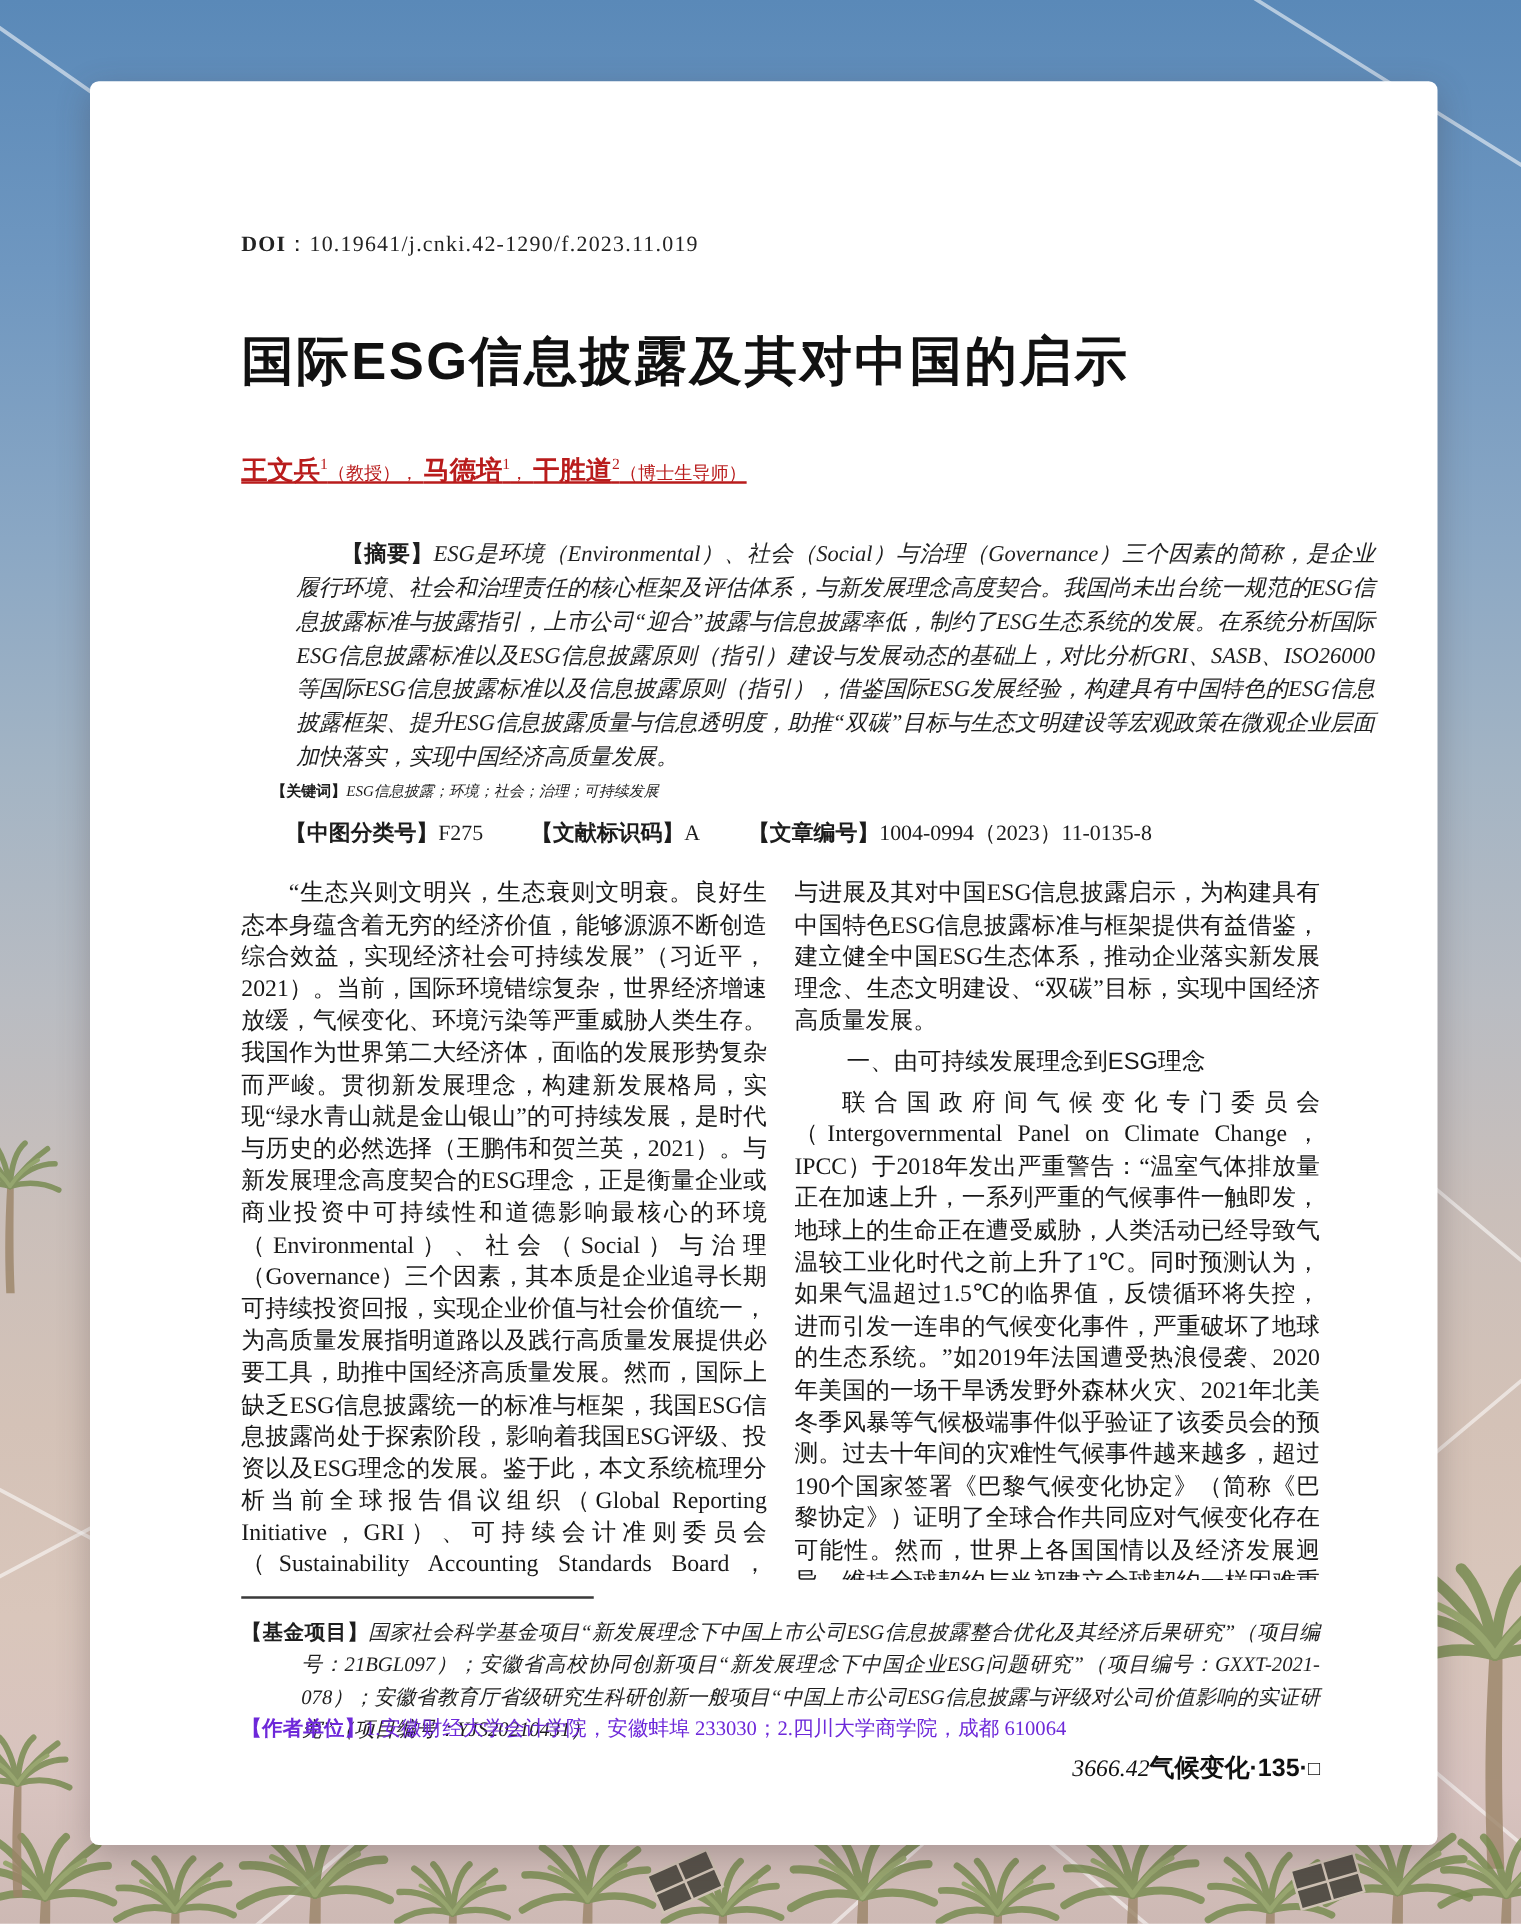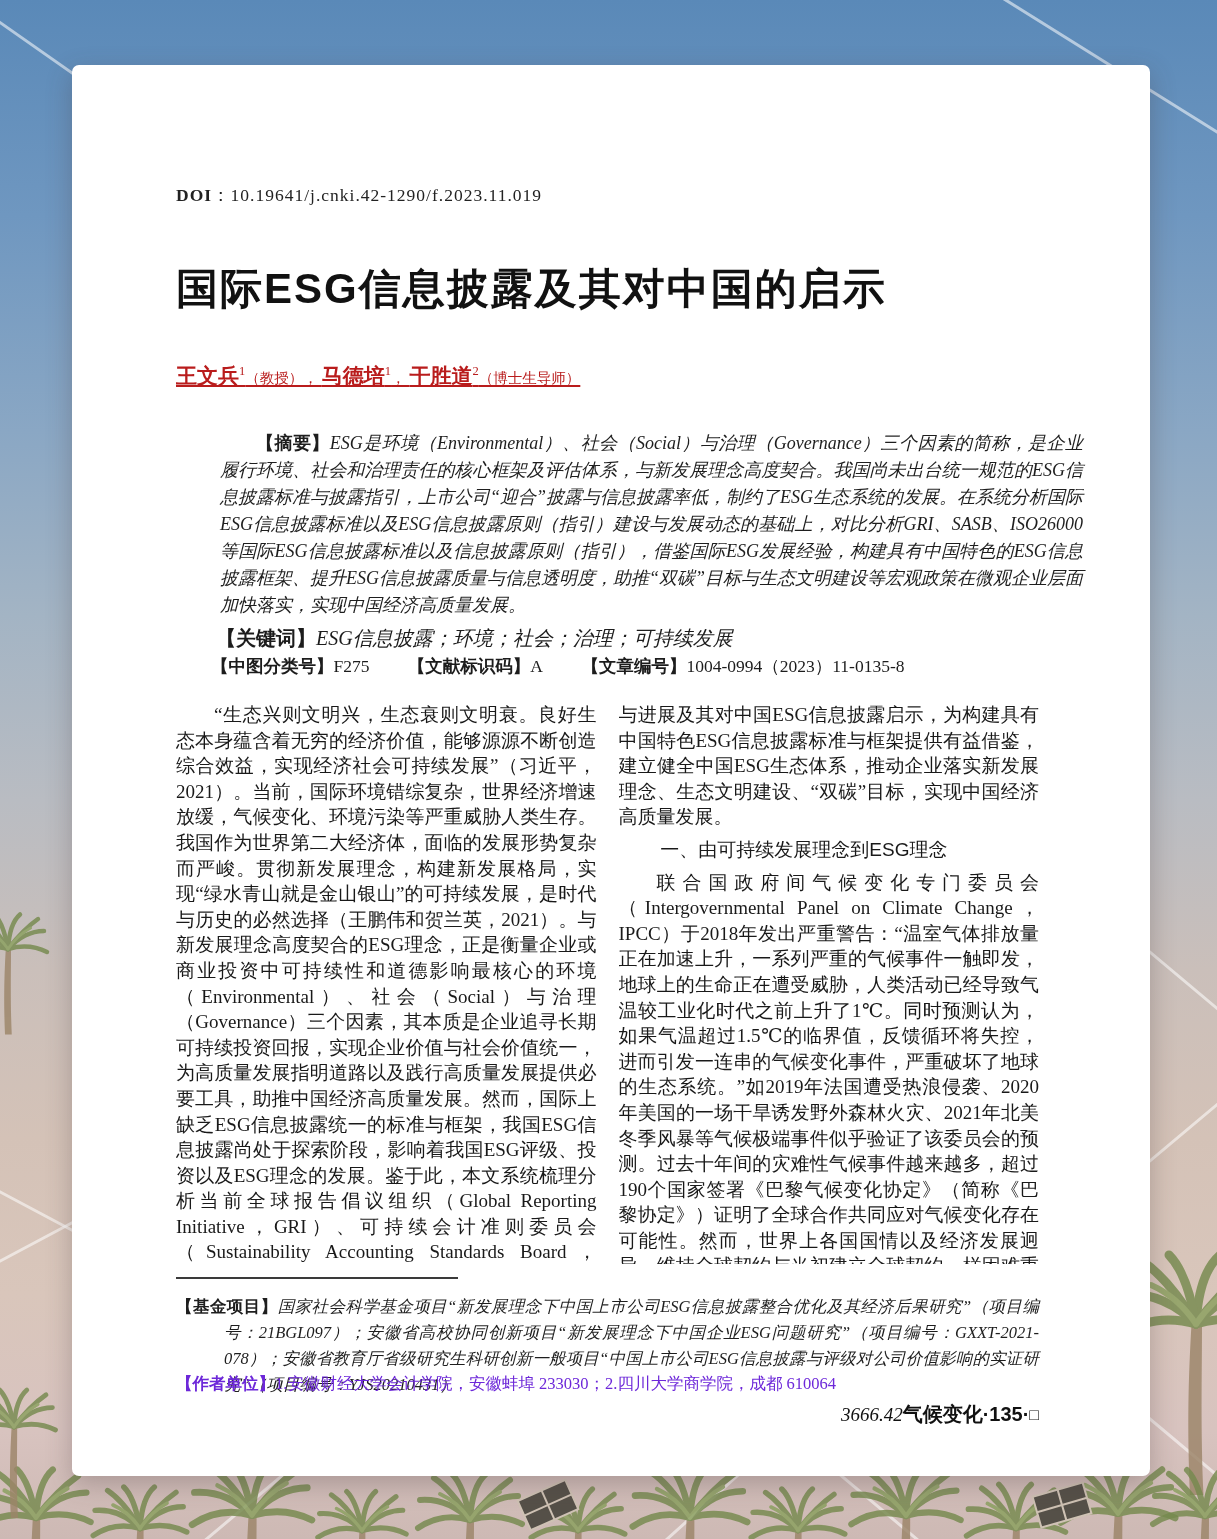--- a/index.html
+++ b/index.html
@@ -13,42 +13,42 @@
   }
   .backdrop{position:absolute;inset:0;z-index:0;}
   .diag{position:absolute;height:3px;background:rgba(255,255,255,.55);
         transform-origin:0 50%;border-radius:2px;}
   .deco-svg{position:absolute;left:0;top:0;z-index:1;}
   .page{
     position:absolute;left:72px;top:65px;width:1078px;height:1411px;
     background:#ffffff;border-radius:7px;z-index:2;
     box-shadow:0 8px 26px rgba(70,55,60,.30);
   }
-  .inner{position:absolute;left:104px;top:0;width:863px;height:1411px;}
+  .inner{position:absolute;left:121px;top:0;width:863px;height:1411px;}
   .blk{position:absolute;left:0;width:100%;color:#1c1c1c;}
 
   .doi-line{top:118px;font-size:17.5px;letter-spacing:1px;color:#222;}
   .doi-line b{font-family:"Liberation Serif","DejaVu Serif",serif;font-weight:700;}
 
   .title{top:196px;text-align:left;font-family:"Liberation Sans","DejaVu Sans",sans-serif;
          font-weight:700;font-size:42px;letter-spacing:2px;color:#111;}
 
   .authors{top:297px;text-align:left;font-family:"Liberation Sans","DejaVu Sans",sans-serif;
            font-size:21px;font-weight:700;color:#b91c1c;text-decoration:underline;}
   .authors sup{font-size:12.5px;font-weight:400;font-family:"Liberation Serif",serif;}
   .authors .note{font-size:14.5px;font-weight:400;letter-spacing:0;}
 
   .abstract{top:365px;font-size:18px;line-height:27px;text-align:justify;
             font-style:italic;color:#1e1e1e;margin-left:44px;}
   .abstract .lbl{font-style:normal;font-weight:700;
             font-family:"Liberation Sans","DejaVu Sans",sans-serif;}
   .abstract .body-txt{ }
   .abstract p{margin:0;text-indent:2em;}
 
-  .keywords{top:560px;font-size:20px;font-style:italic;text-indent:2em;}
+  .keywords{top:560px;font-size:12px;font-style:italic;text-indent:2em;}
   .keywords .lbl{font-style:normal;font-weight:700;
             font-family:"Liberation Sans","DejaVu Sans",sans-serif;}
 
   .metaline{top:589px;font-size:17.5px;text-indent:2em;}
   .metaline .lbl{font-weight:700;font-family:Liberation Serif, serif;}
   .metaline .gap{display:inline-block;width:34px;}
 
   .columns{top:637px;height:562px;display:flex;gap:22px;overflow:hidden;}
   .col{width:calc(50% - 11px);height:100%;overflow:hidden;
        font-size:19px;line-height:25.6px;text-align:justify;color:#191919;}

